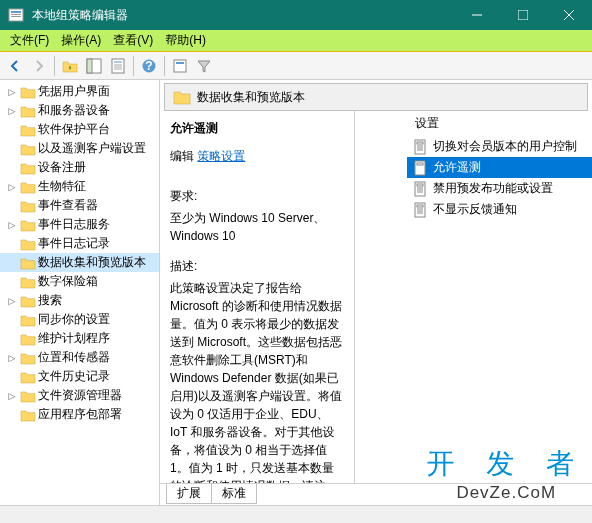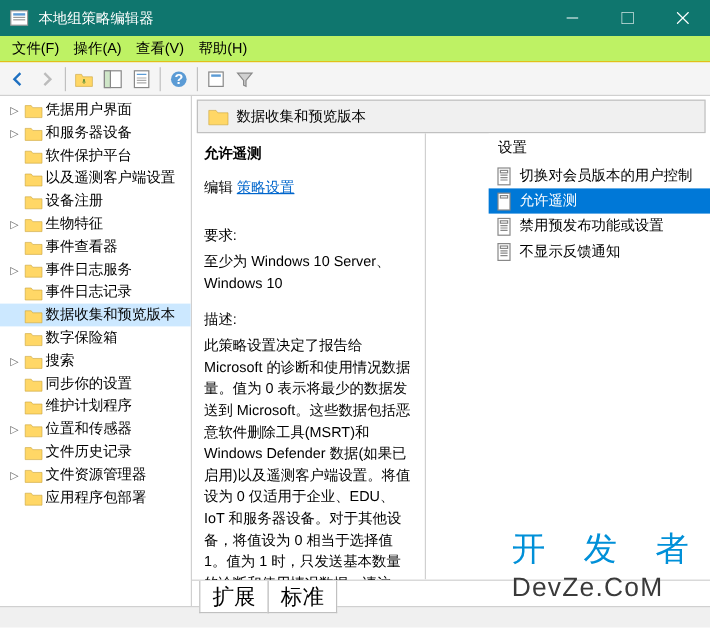--- a/index.html
+++ b/index.html
@@ -37,27 +37,27 @@
 .preview .plink { color:#0066cc; text-decoration:underline; display:inline-block; margin-bottom:10px; }
 .preview .plabel { margin-bottom:4px;margin-top:12px; }
 .preview .ptext { margin-bottom:10px; }
 .settings { flex:1; overflow-y:auto;margin-left:24px; }
 .settings .shead { padding:4px 8px; background:#fff; }
 .settings .sitem { display:flex; align-items:center; padding:2px 6px; gap:4px; cursor:default; }
 .settings .sitem.sel { background:#0078d7; color:#fff; }
 .settings .sicon { width:16px; height:16px; flex-shrink:0; }
 
 .tabs { height:22px; border-top:1px solid #d0d0d0; display:flex; align-items:flex-start; padding-left:6px; background:#fff; }
-.tabs .tab { border:1px solid #c0c0c0; border-top:none; padding:1px 10px; margin-right:-1px; background:#fff; font-size:18px; cursor:default; }
+.tabs .tab { border:1px solid #c0c0c0; border-top:none; padding:1px 10px; margin-right:-1px; background:#fff; font-size:12px; cursor:default; }
 
 .statusbar { height:34px; border-top:1px solid #d0d0d0; padding:18px 6px; font-size:12px; background:#f0f0f0; }
 
-.watermark { position:absolute; right:6px; bottom:20px; text-align:left; pointer-events:none; }
+.watermark { position:absolute; right:6px; bottom:20px; text-align:center; pointer-events:none; }
 .watermark .w1 { font-size:28px; color:#0090d8; letter-spacing:12px; font-weight:300; }
-.watermark .w2 { font-size:22px; color:#3a3a3a; letter-spacing:1px; font-family:Arial,sans-serif; }
+.watermark .w2 { font-size:17px; color:#3a3a3a; letter-spacing:1px; font-family:Arial,sans-serif; }
 
 
 .folder-svg { fill:#ffd766; stroke:#c9a23a; stroke-width:0.5; }
 
 .pol-svg rect { fill:#fff; stroke:#888; }
 </style>
 </head>
 <body>
 
 <div class="titlebar">

